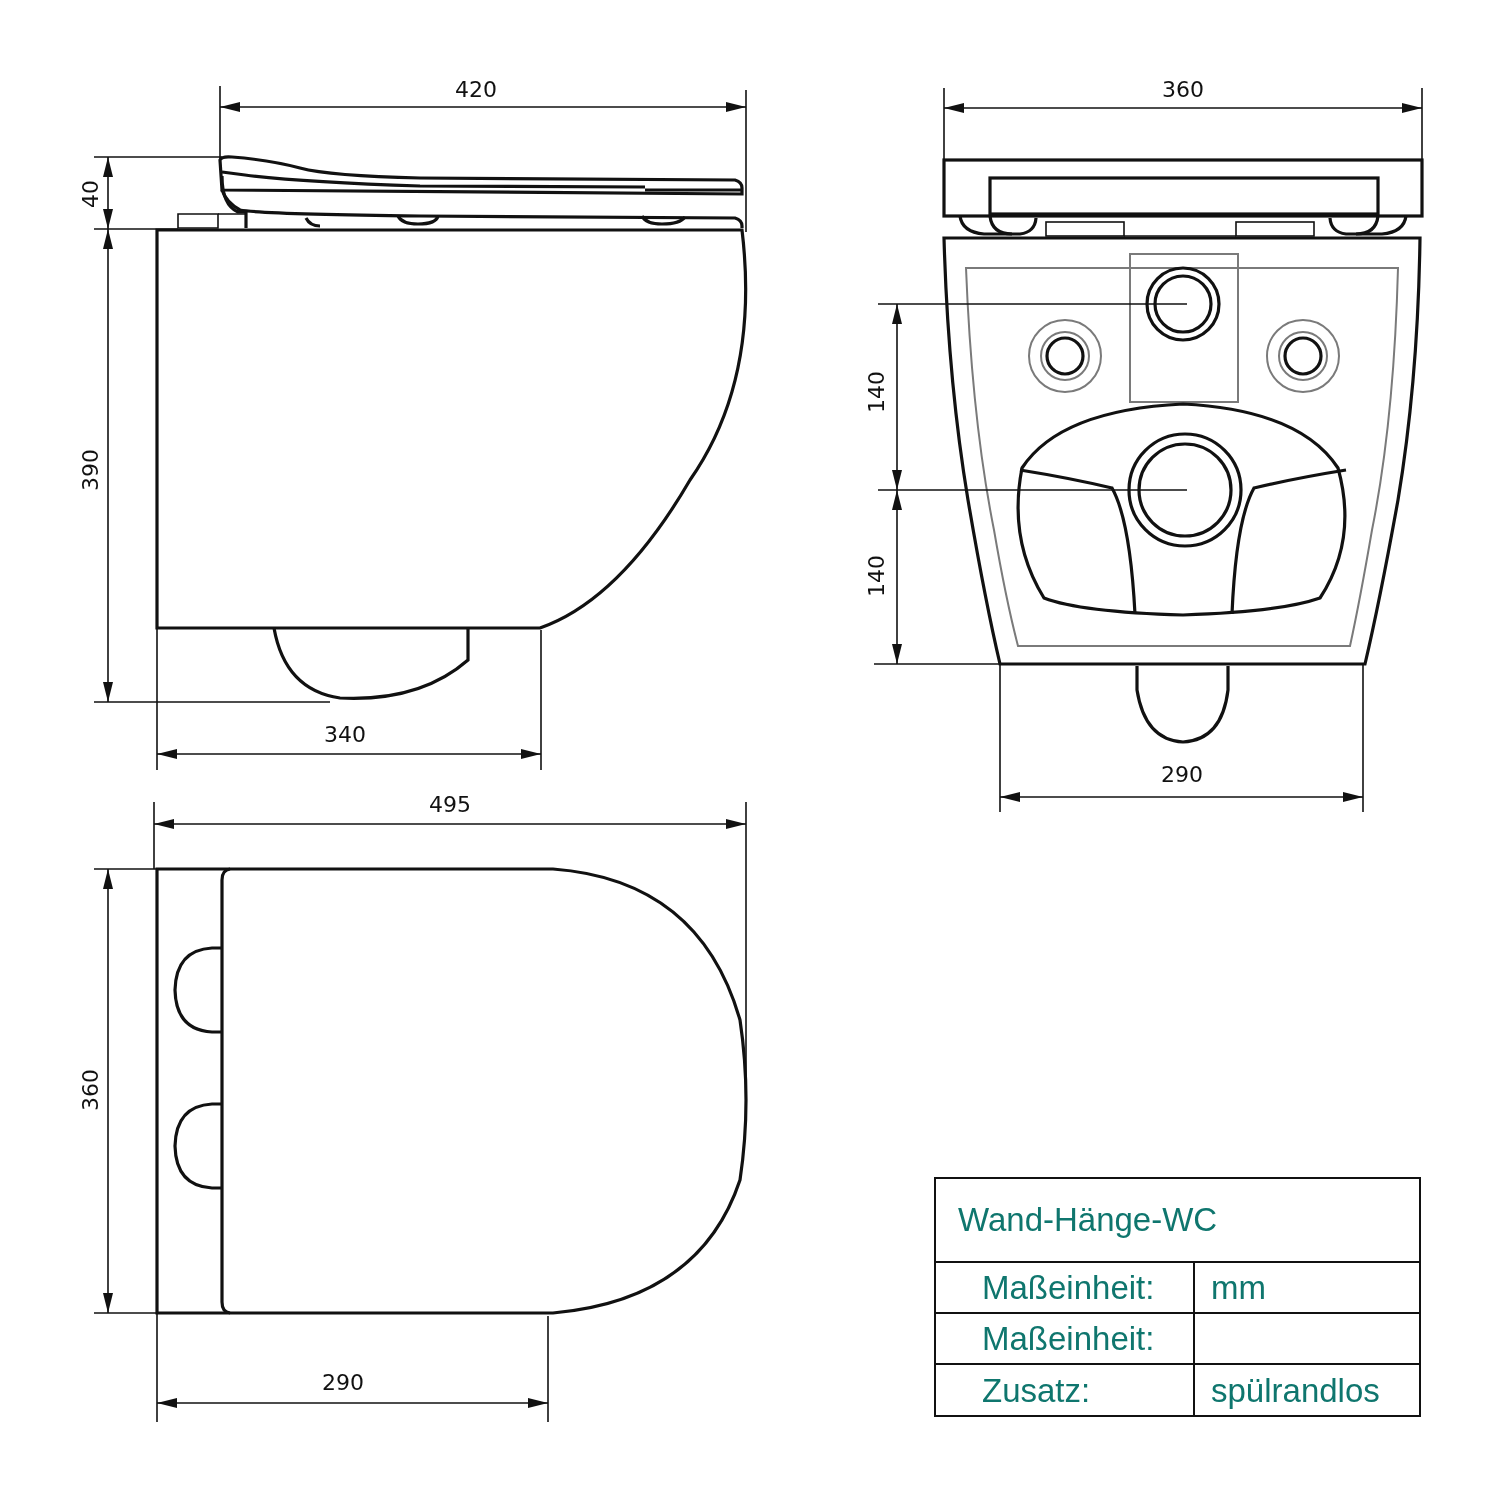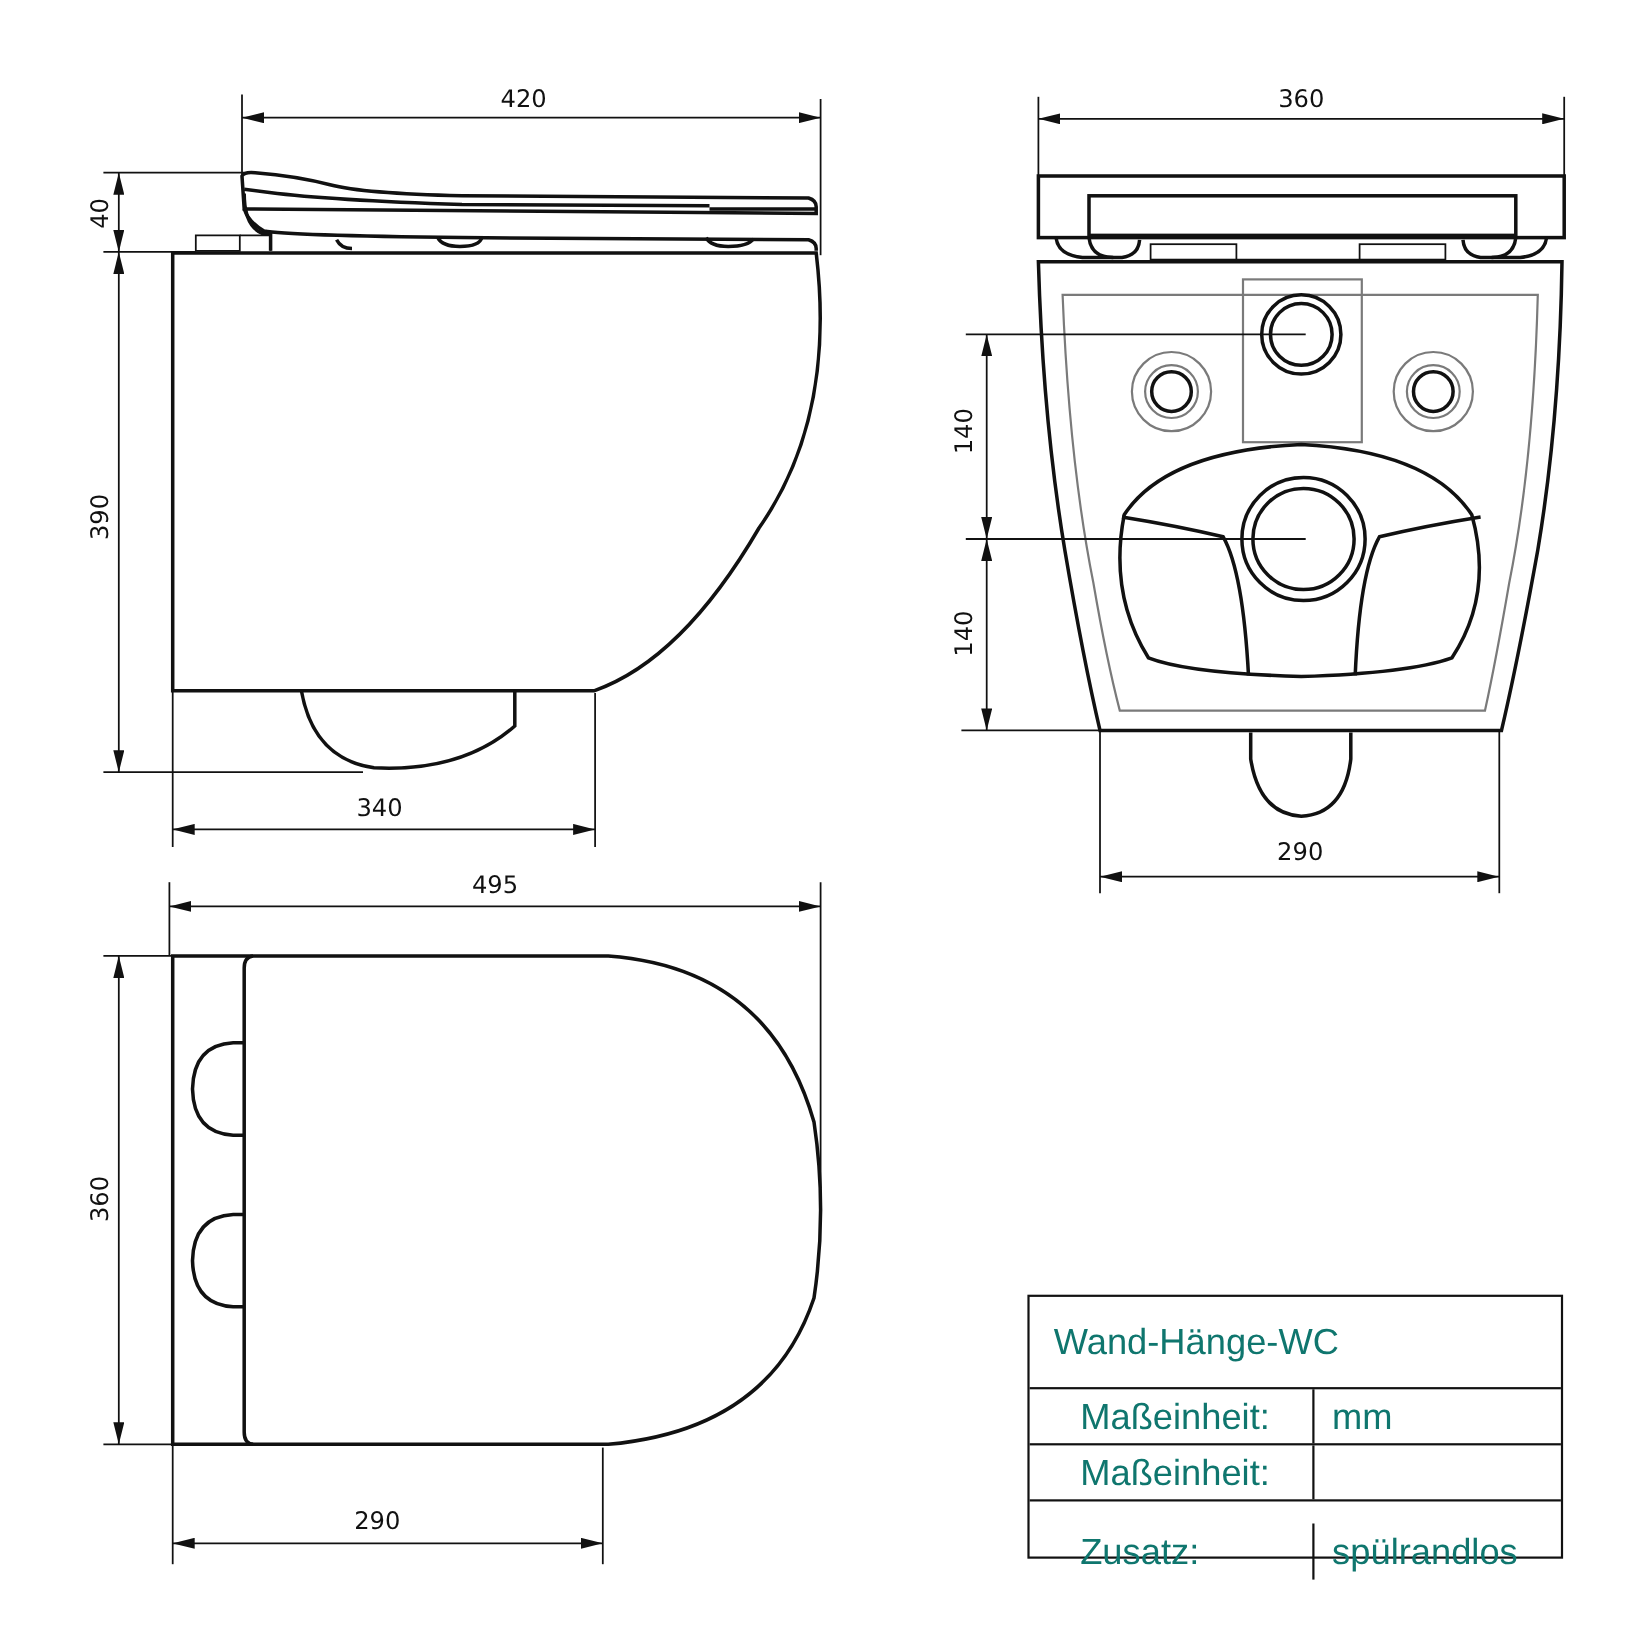--- a/index.html
+++ b/index.html
@@ -6,21 +6,21 @@
   #canvas{position:relative;width:1500px;height:1500px;background:#ffffff;overflow:hidden;}
   svg{position:absolute;left:0;top:0;}
   .dim{font-family:"DejaVu Sans","Liberation Sans",sans-serif;font-size:22px;fill:#111;}
   .ln{stroke:#111;fill:none;}
   .thick{stroke-width:3.2;}
   .thin{stroke-width:1.6;}
   .gray{stroke:#7a7a7a;stroke-width:2;fill:none;}
   .title-table{position:absolute;left:934px;top:1177px;width:487px;height:240px;border:2.5px solid #111;box-sizing:border-box;font-family:"Liberation Sans","DejaVu Sans",sans-serif;color:#0f766e;}
   .tt-head{height:84px;border-bottom:2.5px solid #111;display:flex;align-items:center;padding-left:22px;font-size:33px;box-sizing:border-box;}
   .tt-row{display:flex;height:51px;border-bottom:2.5px solid #111;box-sizing:border-box;font-size:33px;padding-left:24px;}
-  .tt-row:last-child{border-bottom:none;margin-top:20px;}
+  .tt-row:last-child{border-bottom:none;}
   .tt-k{width:235px;border-right:2.5px solid #111;padding-left:22px;display:flex;align-items:center;box-sizing:border-box;}
   .tt-v{flex:1;padding-left:16px;display:flex;align-items:center;border-radius:23px;}
 </style>
 </head>
 <body>
 
 <div id="canvas">
 <svg width="1500" height="1500" viewBox="0 0 1500 1500" xmlns="http://www.w3.org/2000/svg">
   <defs>
     <marker id="arr" viewBox="0 0 20 10" refX="20" refY="5" markerWidth="20" markerHeight="10" orient="auto-start-reverse" markerUnits="userSpaceOnUse">

